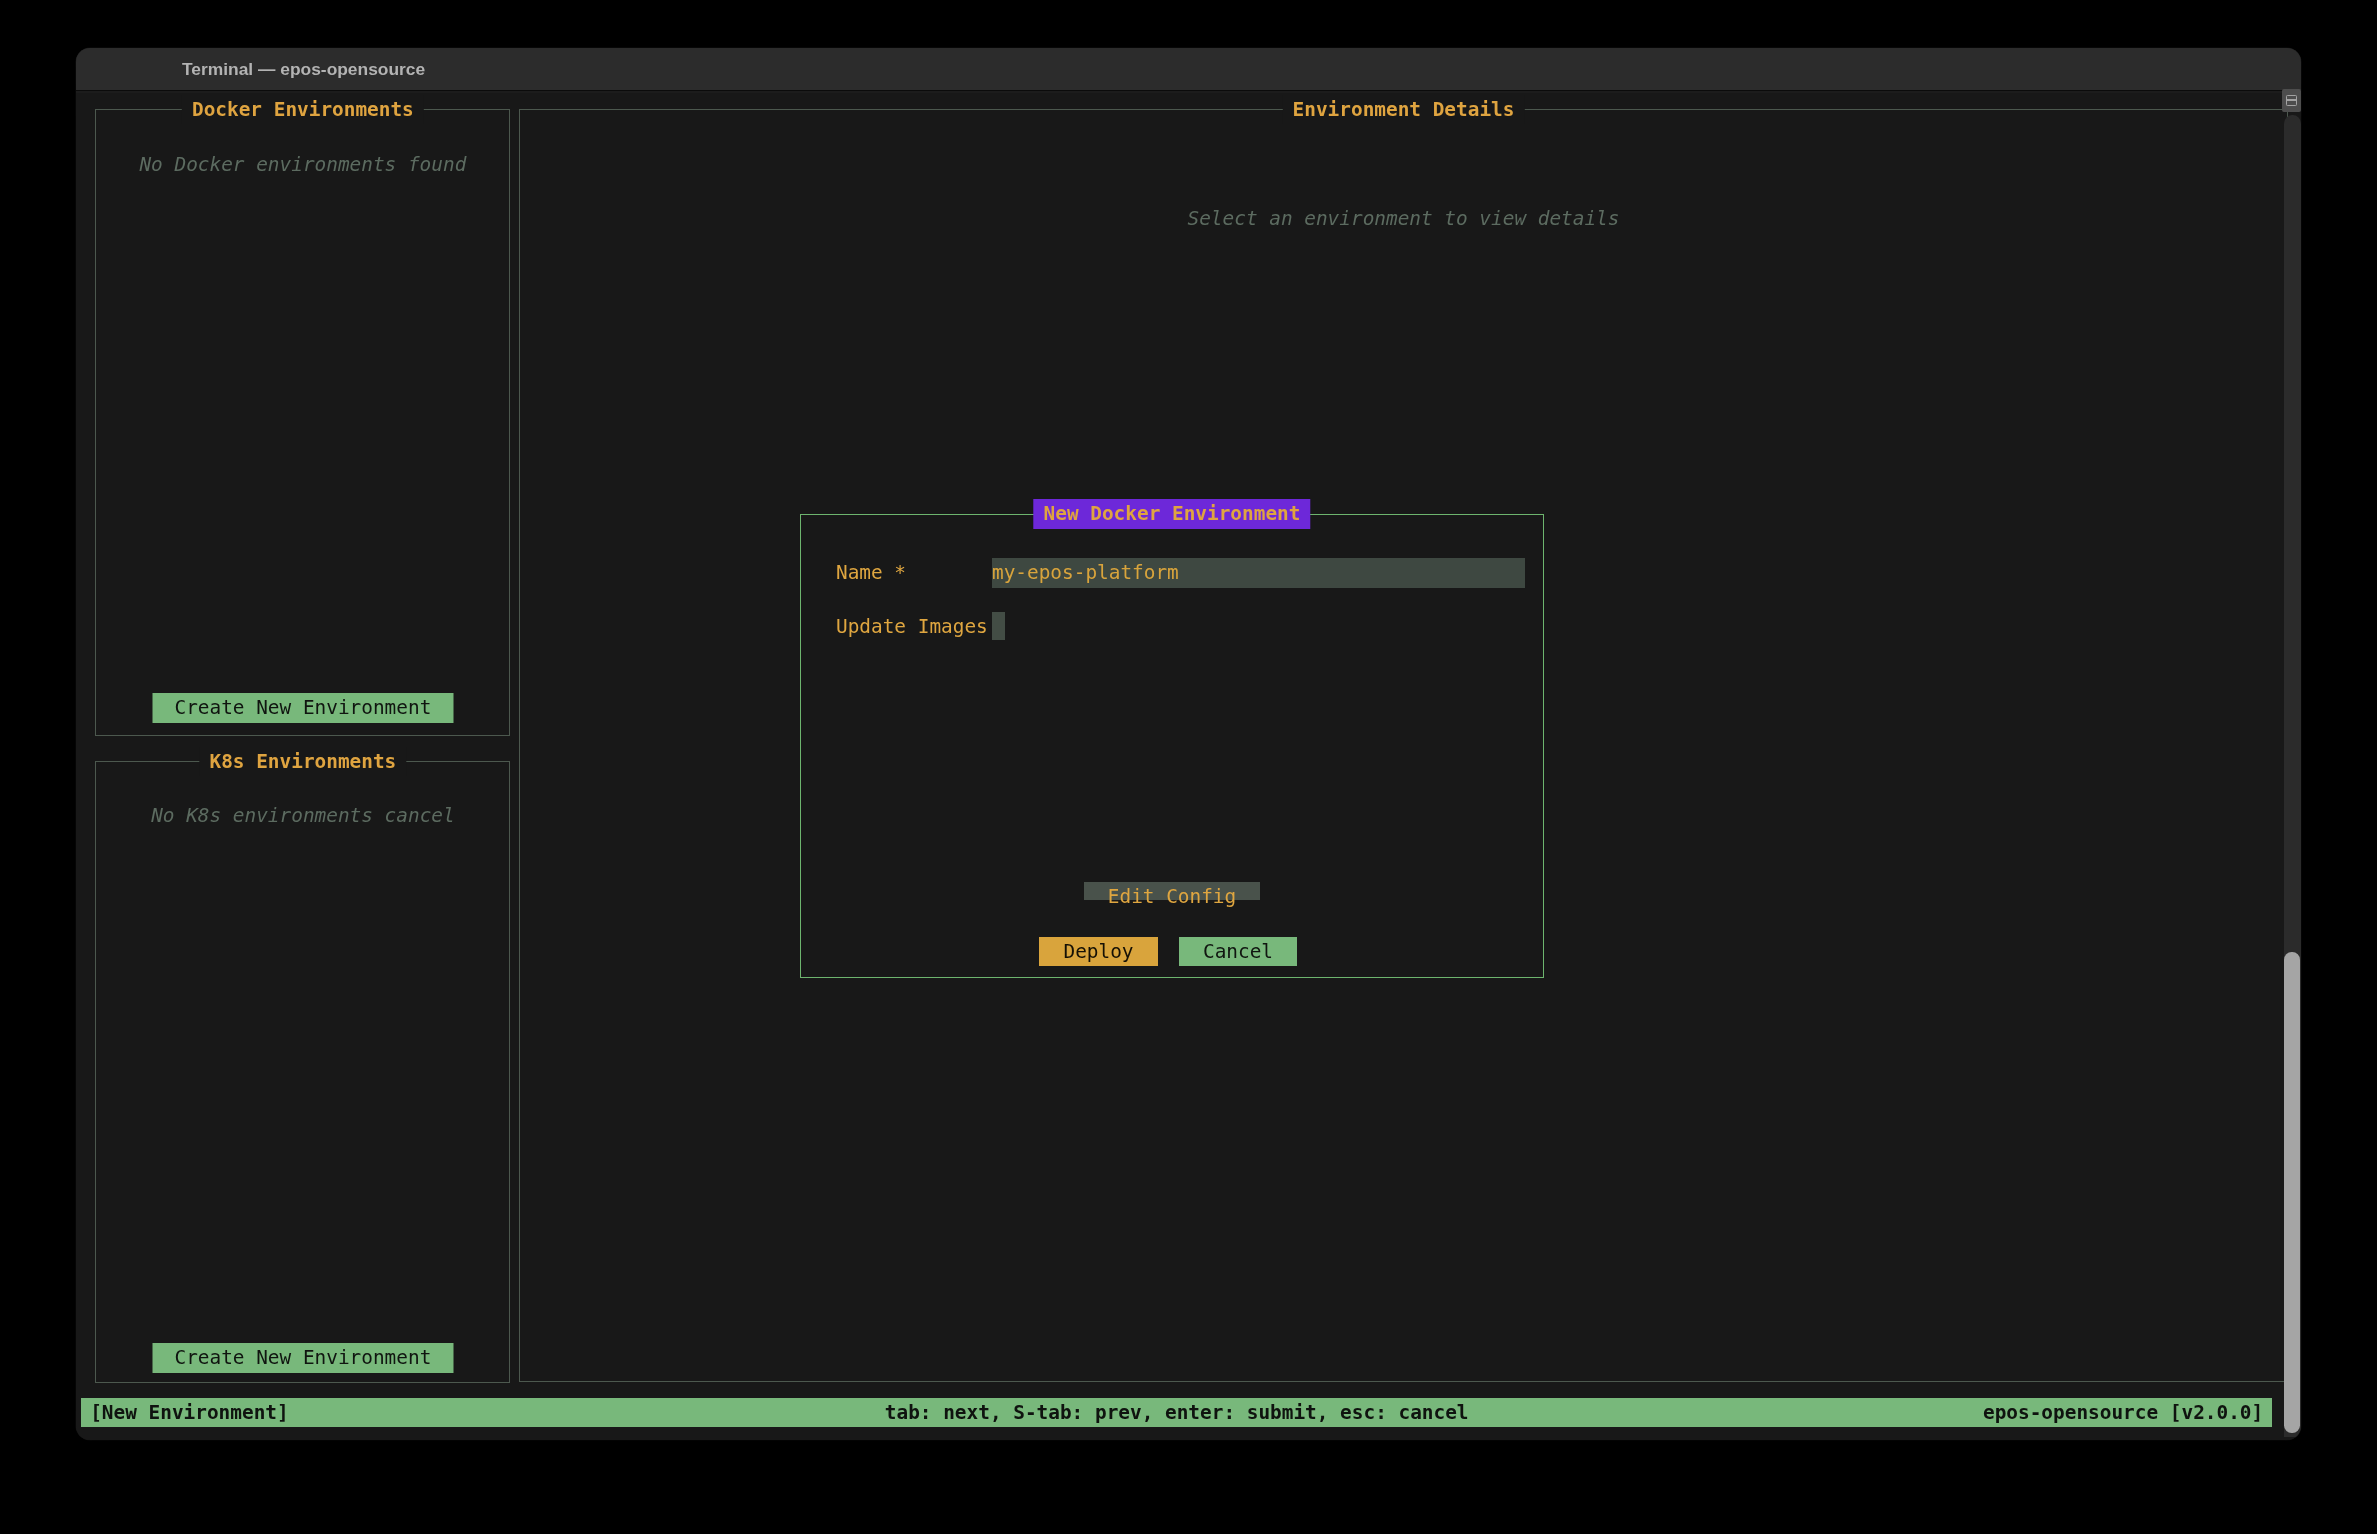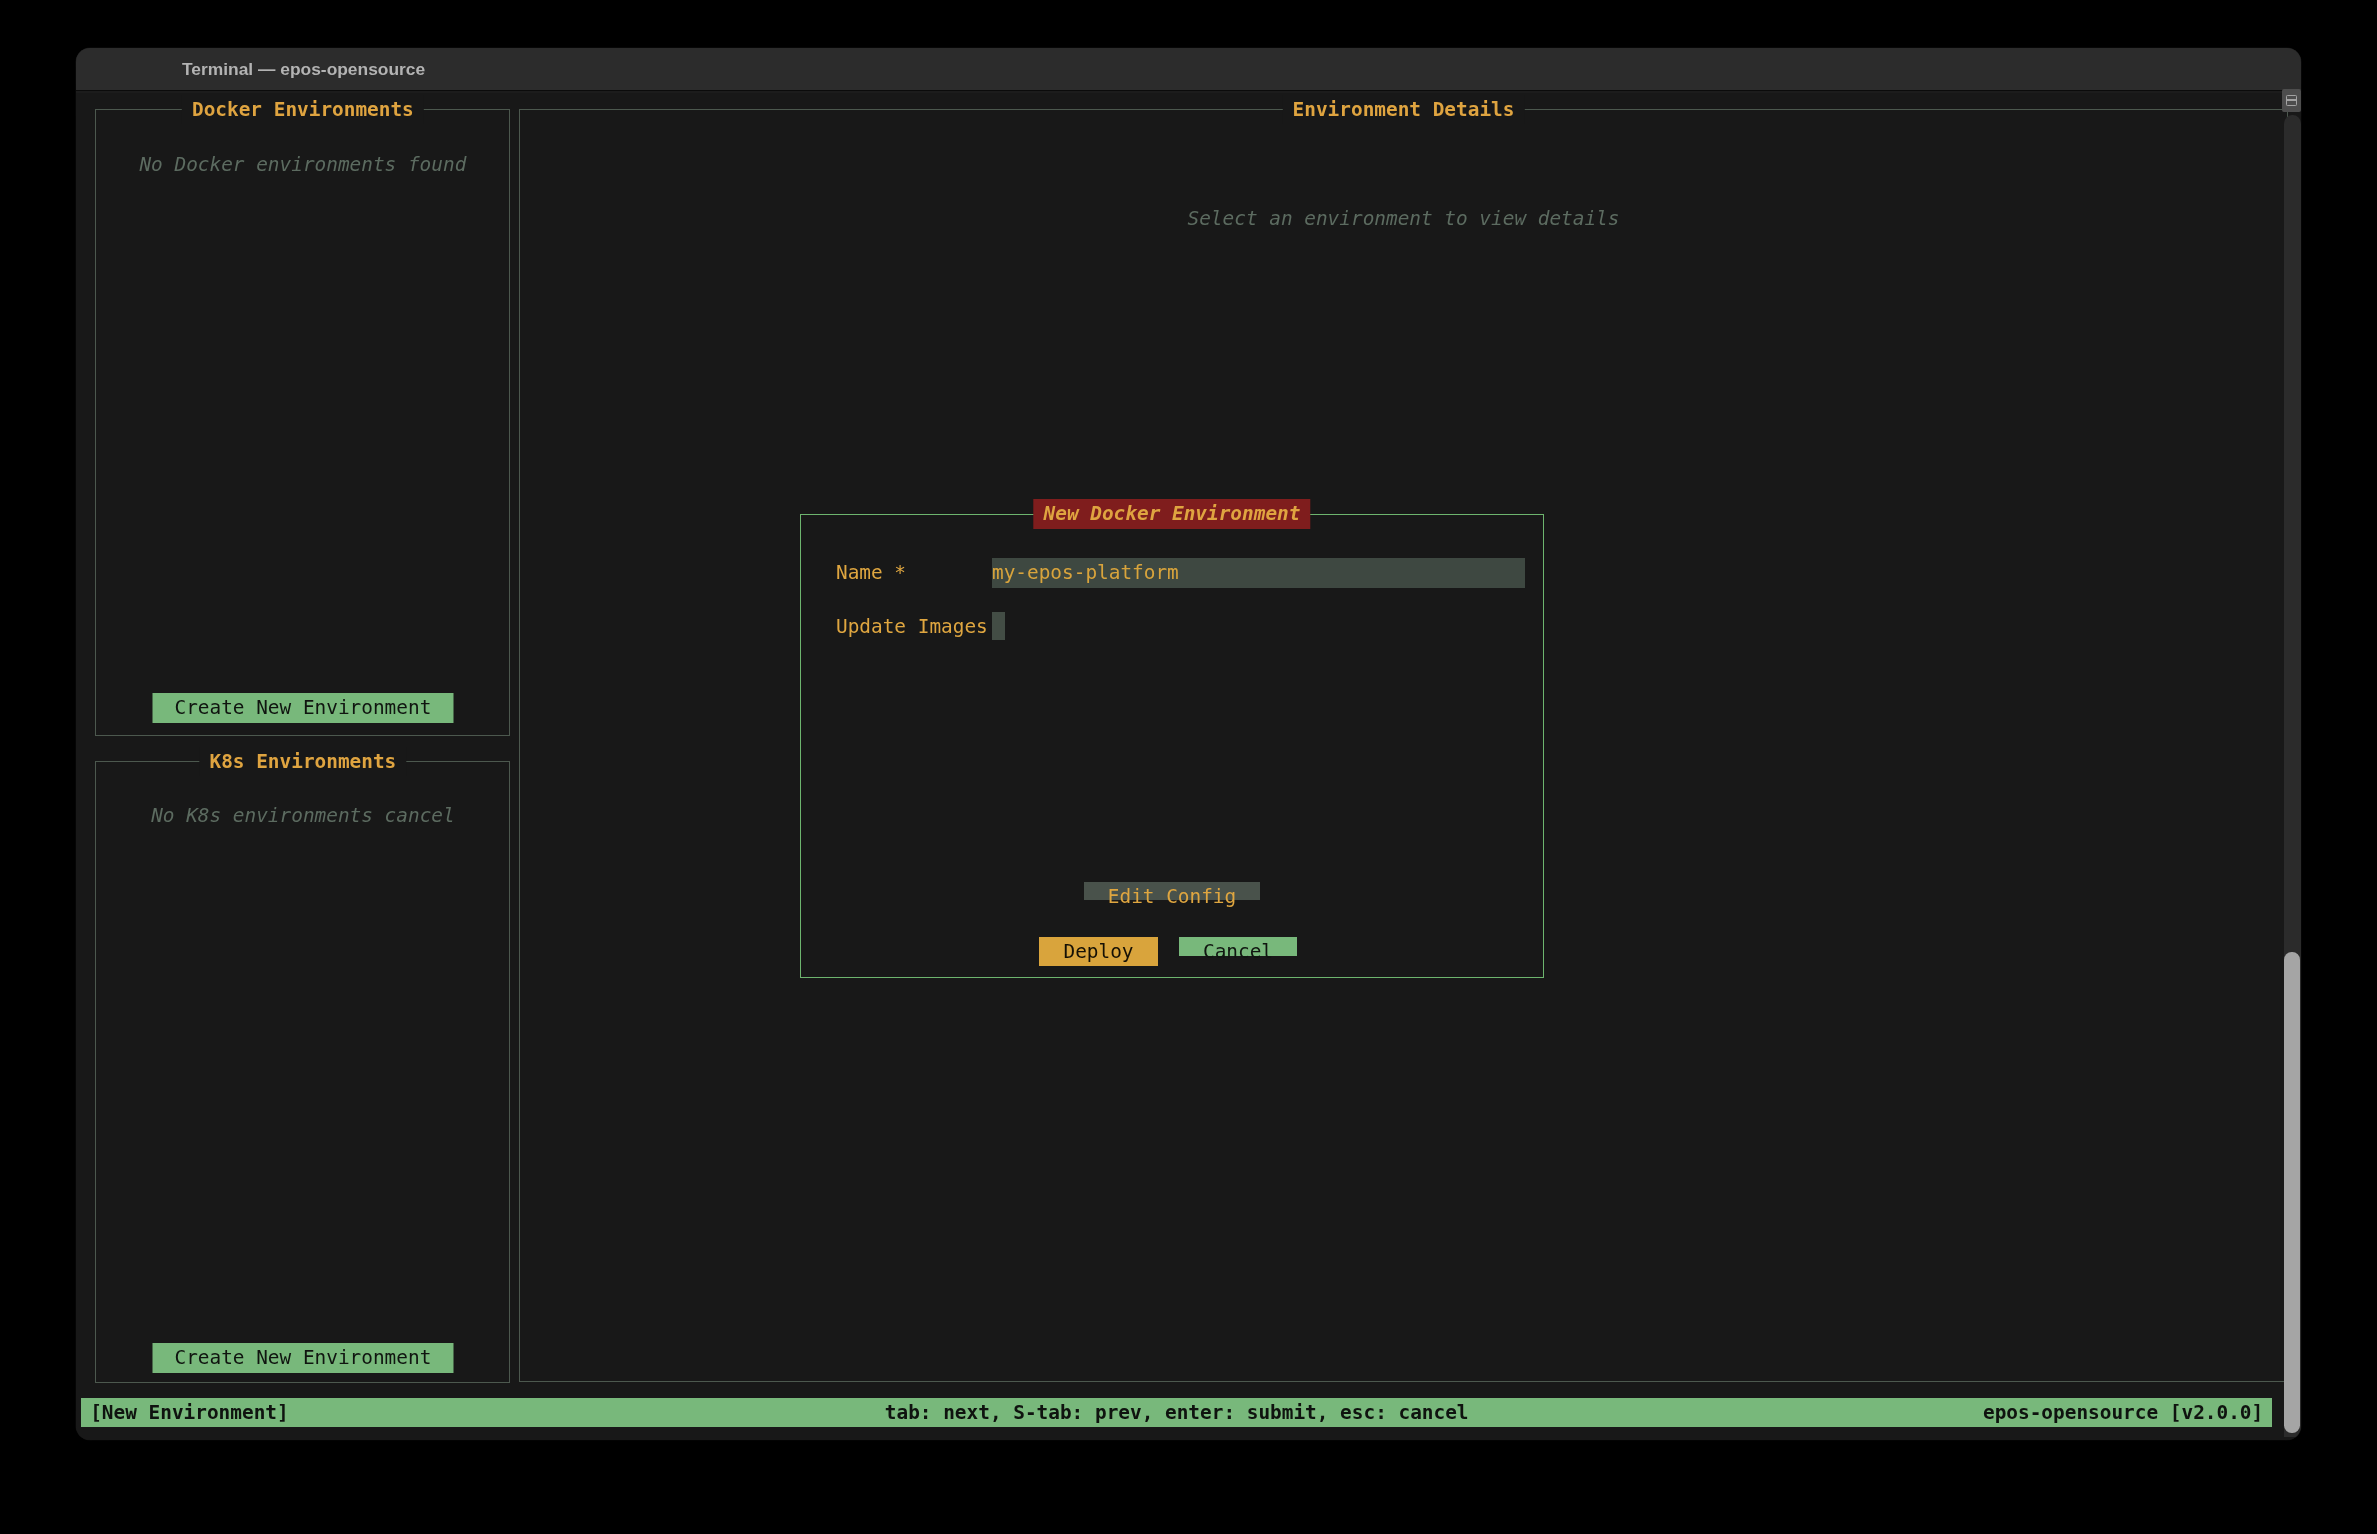--- a/index.html
+++ b/index.html
@@ -53,35 +53,35 @@
 
   .create-btn { left:50%; transform:translateX(-50%); width:301px; height:30px; line-height:30px; }
 
   
   .modal {
     position:absolute; left:724px; top:466px; width:744px; height:464px;
     border:1.9px solid #6db46e; background:#181818;
   }
   .modal-title {
     position:absolute; top:-16px; left:50%; transform:translateX(-50%);
-    background:#7f1d1d; padding:0 10.3px; white-space:nowrap;
-    color:#dfa440; font-weight:700; line-height:30px;font-style:italic;
+    background:#6d28d9; padding:0 10.3px; white-space:nowrap;
+    color:#dfa440; font-weight:700; line-height:30px;
   }
   .form-label { position:absolute; color:#dfa640; line-height:29px; white-space:nowrap; }
   .text-input {
     position:absolute; left:191px; top:43px; width:533px; height:30px;
     background:#3e4841; color:#d9a43c; line-height:30px; padding-left:0;
     white-space:nowrap; overflow:hidden;
   }
   .cursor-block {
     position:absolute; left:191px; top:97px; width:13px; height:28px; background:#434d45;
   }
   .edit-config-btn { left:50%; transform:translateX(-50%); top:367px; width:176px; height:18px; line-height:29px; }
   .deploy-btn { left:238px; top:422px; width:119px; height:29px; line-height:29px; }
-  .cancel-btn { left:378px; top:422px; width:118px; height:19px; line-height:29px; }
+  .cancel-btn { left:378px; top:422px; width:118px; height:29px; line-height:29px; }
 
   
   .statusbar {
     position:absolute; left:5.2px; top:1350px; width:2191px; height:29px;
     background:#78b87b; color:#0f130f; font-weight:700; line-height:29px;
     display:flex; justify-content:space-between; padding:0 9px; white-space:nowrap;
   }
   .statusbar .sb-center { position:absolute; left:50%; transform:translateX(-50%); }
 
   

